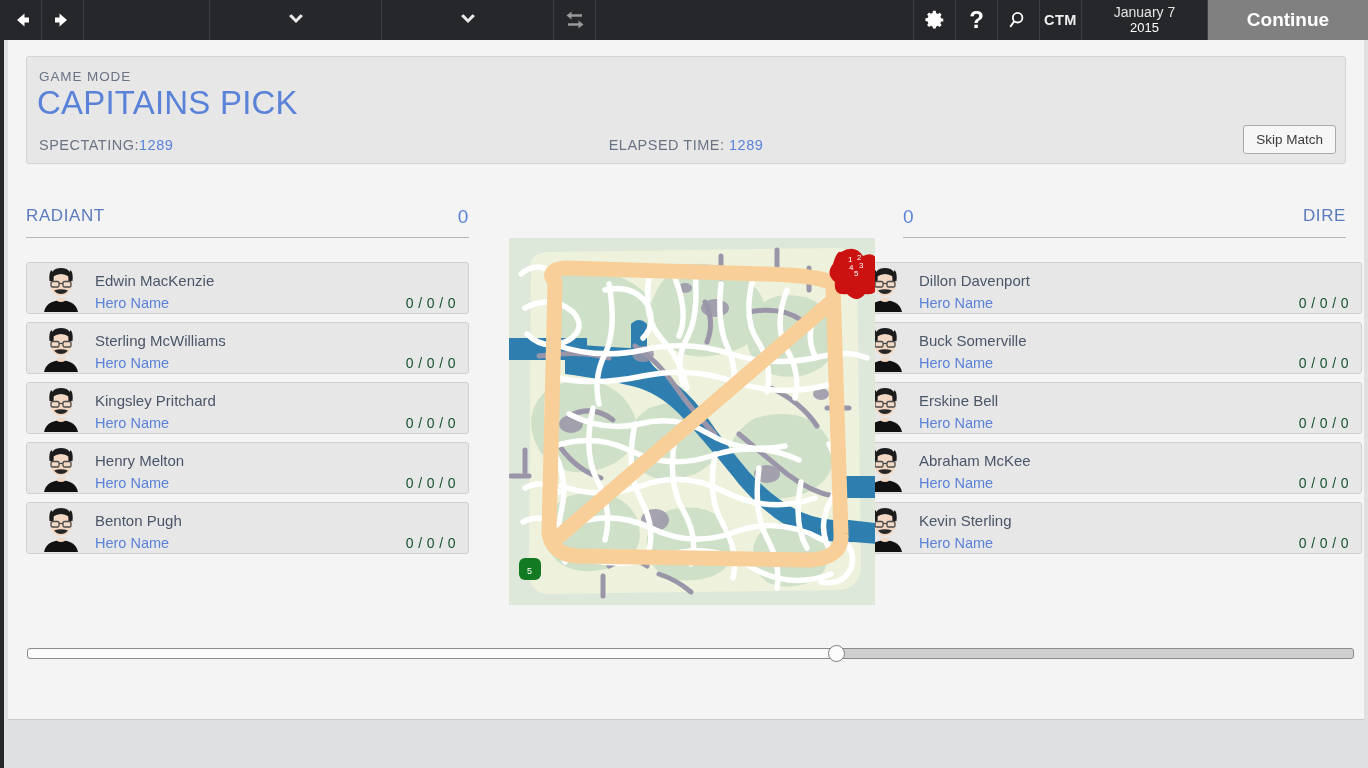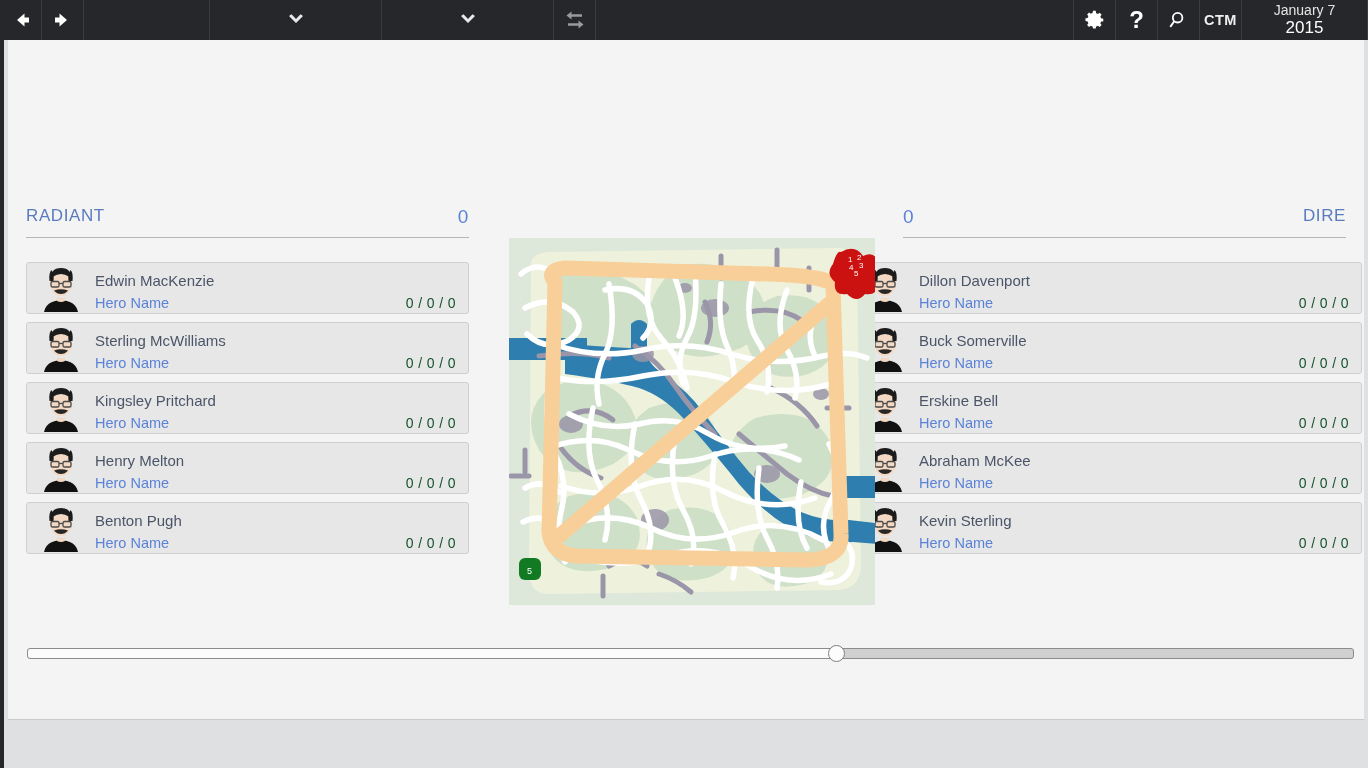--- a/index.html
+++ b/index.html
@@ -37,21 +37,21 @@
   .tb-icon-dim { color: #9a9b9d; font-size: 19px; }
   .tb-chev { color: #e9e9e9; font-size: 14px; font-weight: bold; }
   .tb-ctm {
     font-size: 14.5px; font-weight: bold; letter-spacing: .5px; color: #efefef;
   }
   .tb-date {
     display: flex; flex-direction: column; align-items: center; justify-content: center;
     line-height: 1.05;
   }
   .tb-date .d1 { font-size: 14px; color: #e4e4e4; }
-  .tb-date .d2 { font-size: 17px; color: #ffffff; margin-top: 1px; }
+  .tb-date .d2 { font-size: 13px; color: #ffffff; margin-top: 1px; }
   .tb-continue {
     width: 160px; height: 40px;
     background: #808080;
     color: #ffffff;
     display: flex; align-items: center; justify-content: center;
     font-size: 19px; font-weight: bold;
     border-right: none;
   }
 
   svg.gl { display:block; }
@@ -259,25 +259,41 @@
       </svg>
     </span>
   </div>
   <div class="tb-cell tb-w42">
     <span class="tb-ctm">CTM</span>
   </div>
   <div class="tb-cell tb-w126 tb-date">
     <span class="d1">January 7</span>
     <span class="d2">2015</span>
   </div>
+  <div class="tb-cell tb-continue">
+    <span>Continue</span>
+  </div>
 </div>
 
 <div class="screen">
   <div class="panel">
 
+    <div class="mode-box">
+      <div class="mode-label">GAME MODE</div>
+      <div class="mode-title">CAPITAINS PICK</div>
+      <div class="spectating">
+        <span>SPECTATING:</span><b>1289</b>
+      </div>
+      <div class="elapsed">
+        <span>ELAPSED TIME:</span> <b>1289</b>
+      </div>
+      <div class="skip-btn">
+        <span>Skip Match</span>
+      </div>
+    </div>
 
     <div class="team-head radiant">
       <span>RADIANT</span>
       <span class="team-score">0</span>
     </div>
     <div class="team-head dire">
       <span class="team-score">0</span>
       <span>DIRE</span>
     </div>
 

